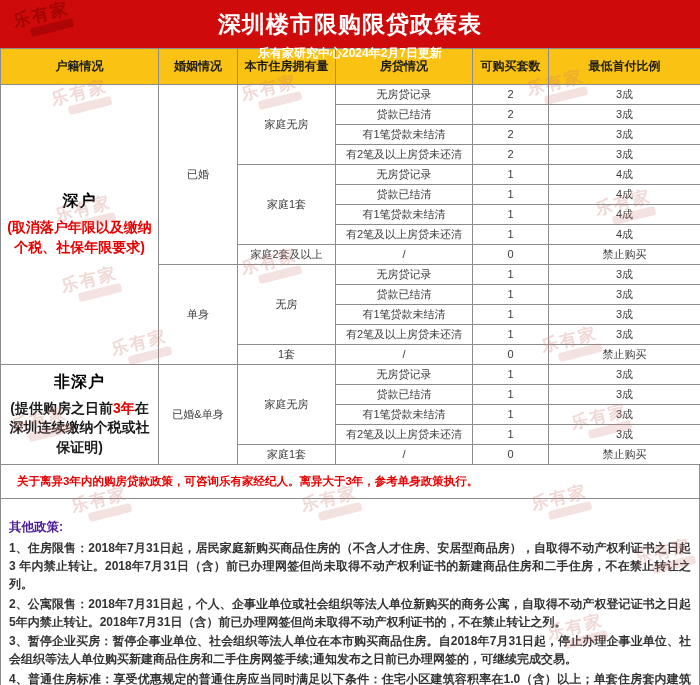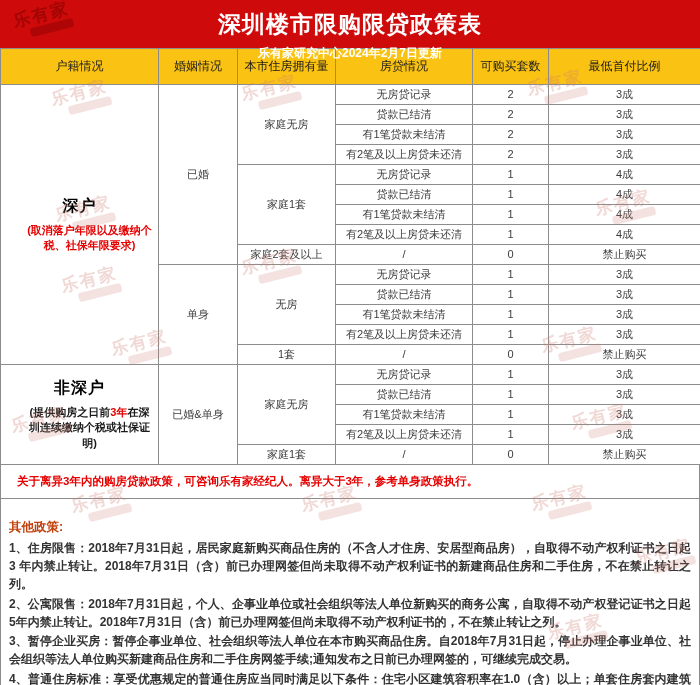--- a/index.html
+++ b/index.html
@@ -47,44 +47,43 @@
     border:1px solid #8c8c8c;
     padding:0 2px;
     text-align:center;
     vertical-align:middle;
     overflow:hidden;
   }
   table.policy thead tr{height:36px;}
   table.policy thead th{
     background:#fac213;
     font-size:12px;
-    font-weight:normal;
+    font-weight:bold;
     color:#1c1c1c;
   }
   table.policy tbody tr{height:20px;}
   table.policy tbody td{
     font-size:11px;
     color:#3c3c3c;
     line-height:1.25;
   }
   td.hukou-cell{background:#ffffff;}
   .hukou-title{
     font-size:16px;
     font-weight:bold;
     color:#000000;
     margin-bottom:7px;
     letter-spacing:1px;
   }
   .hukou-note{
-    font-size:11px;
+    font-size:14px;
     font-weight:bold;
     line-height:1.4;
     color:#1a1a1a;
     padding:0 3px;
-    margin-left:20px;
   }
   .hukou-note .red{color:#e50000;}
   td.ownership-cell, td.marriage-cell{font-size:11px;color:#3c3c3c;}
   
   .divorce-note{
     width:700px;height:34px;
     box-sizing:border-box;
     border:1px solid #8c8c8c;
     border-top:none;
     display:flex;align-items:center;
@@ -100,21 +99,21 @@
     box-sizing:border-box;
     border:1px solid #8c8c8c;
     border-top:none;
     padding:4px 8px 4px 8px;
     background:#ffffff;
   }
   .other-policies h2{
     margin:16px 0 3px 0;
     font-size:12.5px;
     font-weight:bold;
-    color:#c2410c;
+    color:#4c1d95;
   }
   .other-policies p{
     margin:0 0 1px 0;
     font-size:12px;
     line-height:1.52;
     color:#333333;
     text-align:justify;
     font-weight:bold;
   }
   

